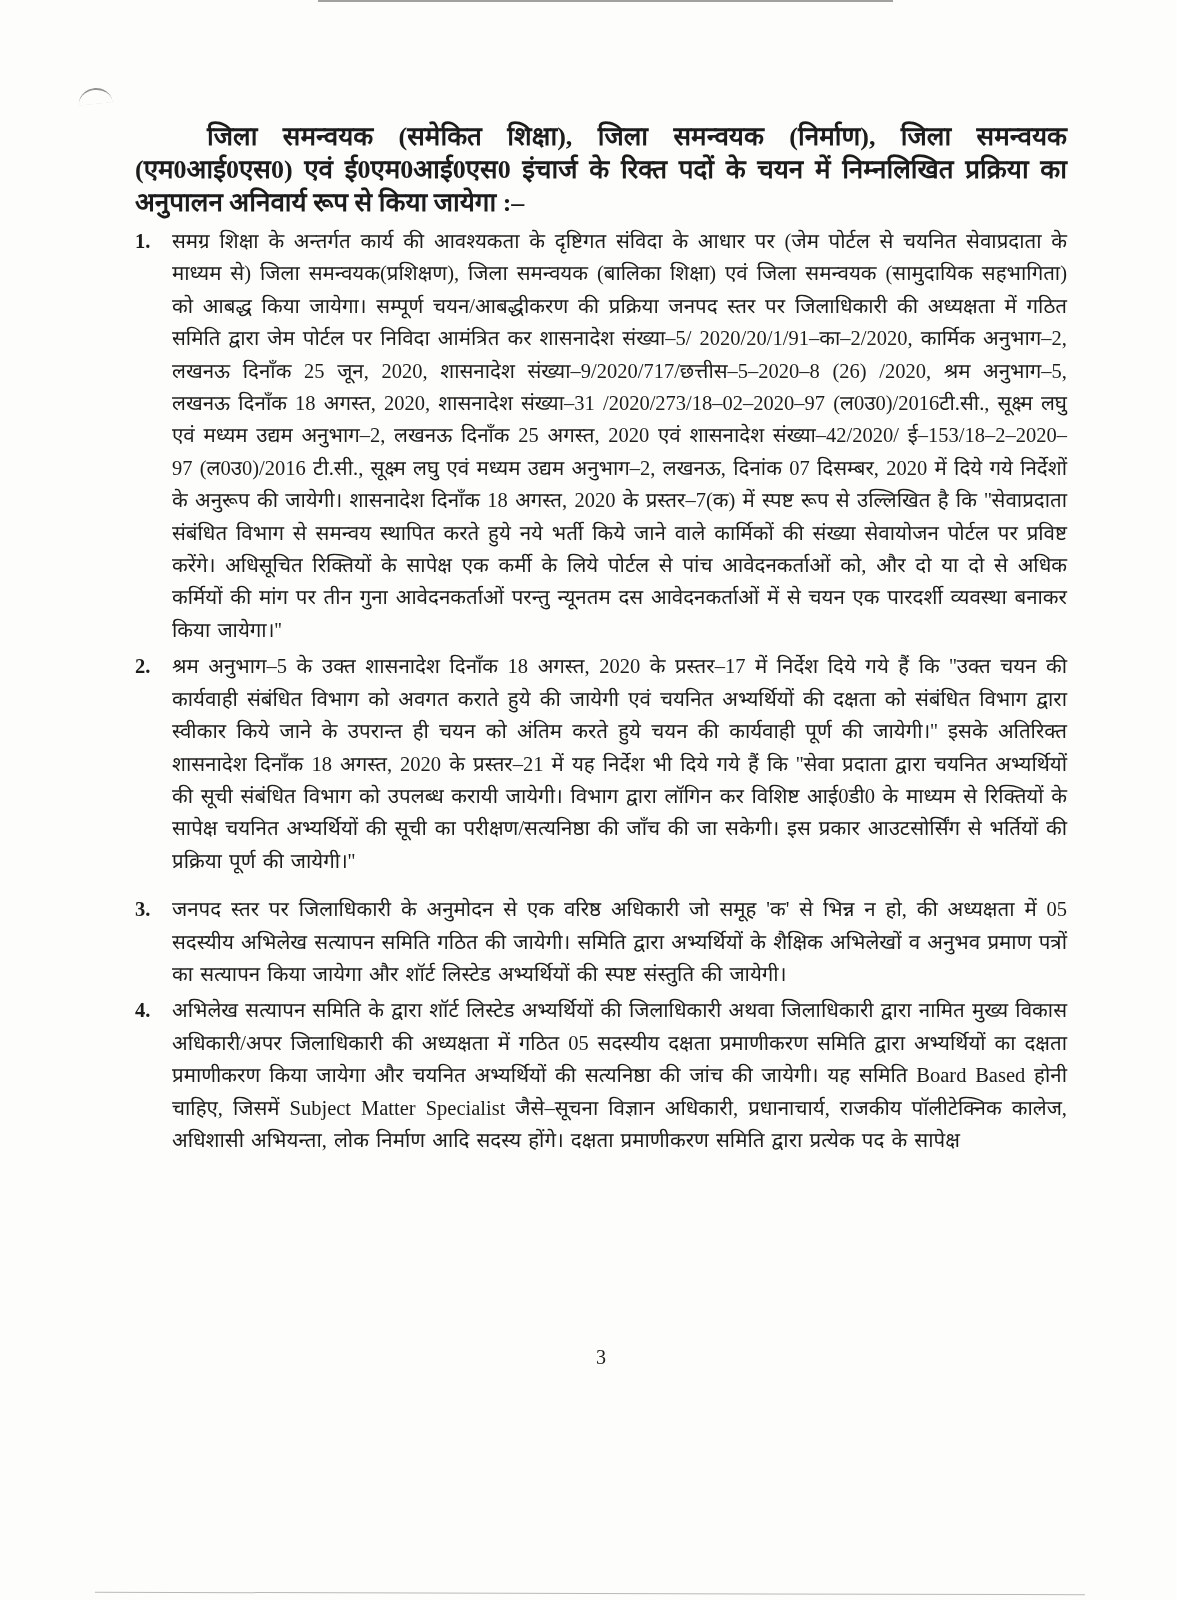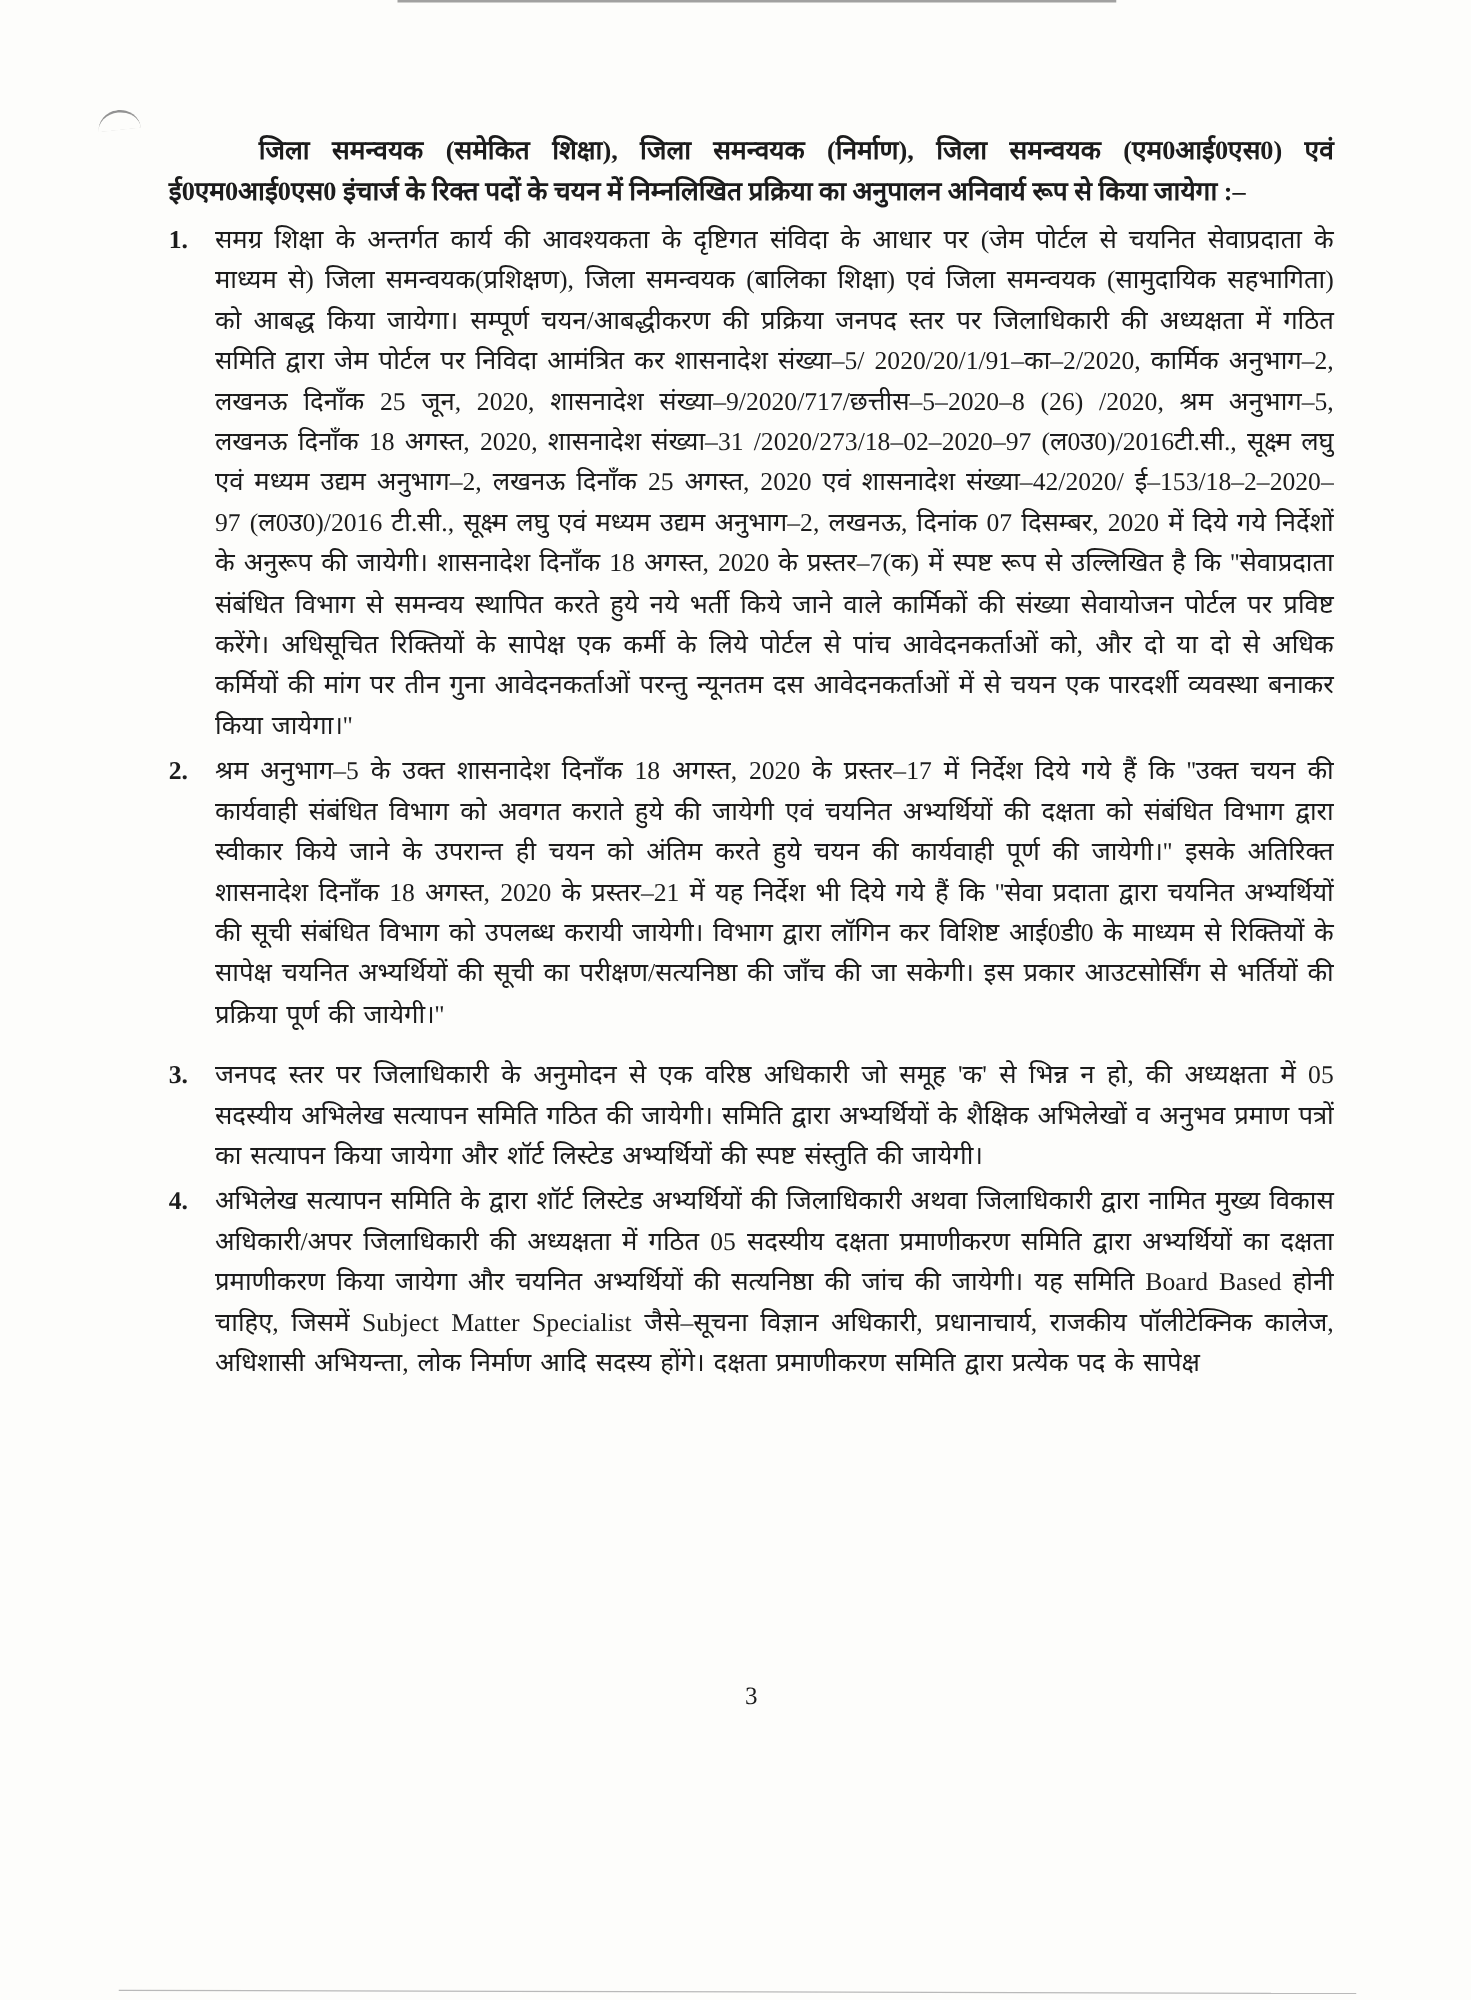--- a/index.html
+++ b/index.html
@@ -44,22 +44,22 @@
     transform: rotate(-6deg);
     opacity: 0.75;
   }
   .content {
     position: absolute;
     left: 135px;
     top: 104px;
     width: 932px;
   }
   .intro {
-    margin: 0 0 6px 0;
-    font-size: 21px;
+    margin: 16px 0 6px 0;
+    font-size: 26px;
     line-height: 33px;
     font-weight: 700;
     text-align: justify;
     text-indent: 72px;
   }
   .list {
     margin: 0;
   }
   .item {
     position: relative;

